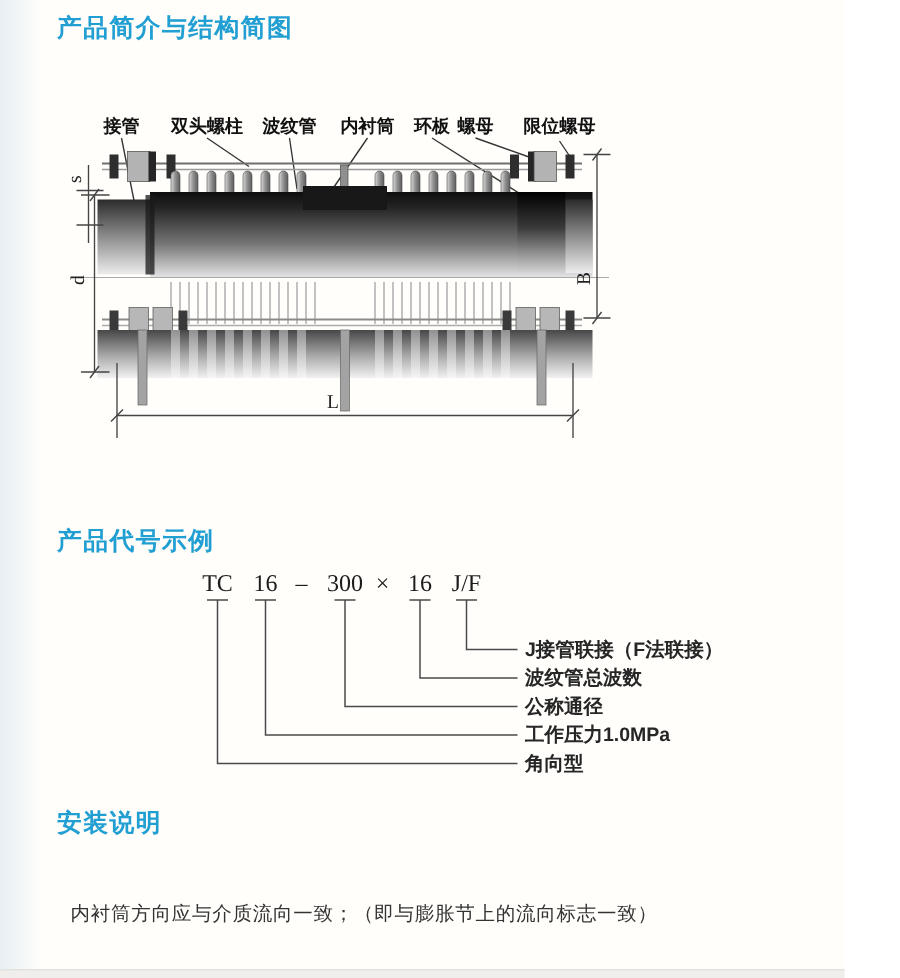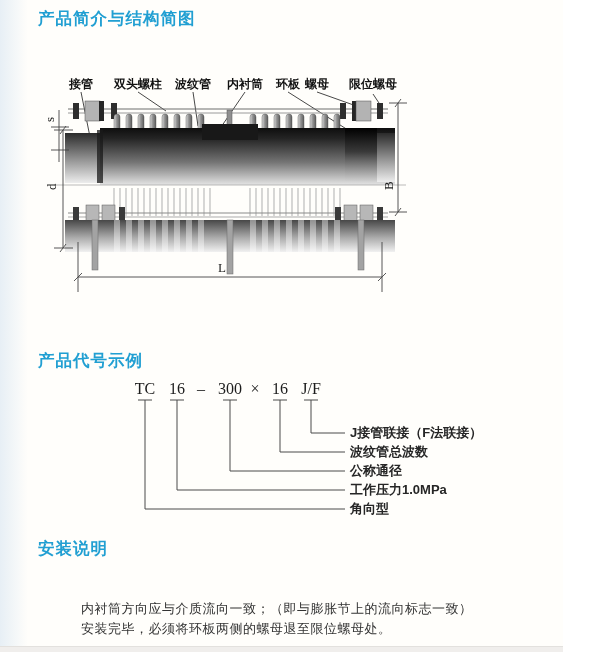--- a/index.html
+++ b/index.html
@@ -20,21 +20,21 @@
   .sec-title{
     position:absolute;left:38px;
     font-size:16.5px;font-weight:bold;letter-spacing:1px;
     color:#219fd2;
   }
   #title-intro{top:8px;}
   #title-code{top:350px;text-align:right;}
   #title-install{top:538px;}
   .install-line{
     position:absolute;left:47px;
-    font-size:13px;color:#333;letter-spacing:0.5px;margin-left:34px;
+    font-size:13px;color:#333;letter-spacing:0.5px;
   }
   #install-1{top:600px;}
   #install-2{top:620px;}
   svg text{user-select:none;}
   .part-label{font-family:"Liberation Sans",sans-serif;font-size:12px;font-weight:bold;fill:#111;}
   .dim-letter{font-family:"Liberation Serif",serif;font-size:13px;fill:#222;}
   .code-seg{font-family:"Liberation Serif",serif;font-size:16px;fill:#1c1c1c;}
   .callout-label{font-family:"Liberation Sans",sans-serif;font-size:13px;font-weight:bold;fill:#262626;}
 </style>
 </head>
@@ -239,16 +239,15 @@
       <text class="callout-label" x="225" y="78">波纹管总波数</text>
       <text class="callout-label" x="225" y="97">公称通径</text>
       <text class="callout-label" x="225" y="116">工作压力1.0MPa</text>
       <text class="callout-label" x="225" y="135">角向型</text>
     </g>
   </svg>
 
   <div class="sec-title" id="title-install">安装说明</div>
 
   <div class="install-line" id="install-1">内衬筒方向应与介质流向一致；（即与膨胀节上的流向标志一致）</div>
-  <div class="install-line" id="install-2">安装完毕，必须将环板两侧的螺母退至限位螺母处。</div>
 
   <div class="edge-bottom"></div>
 </div>
 
 </body></html>

